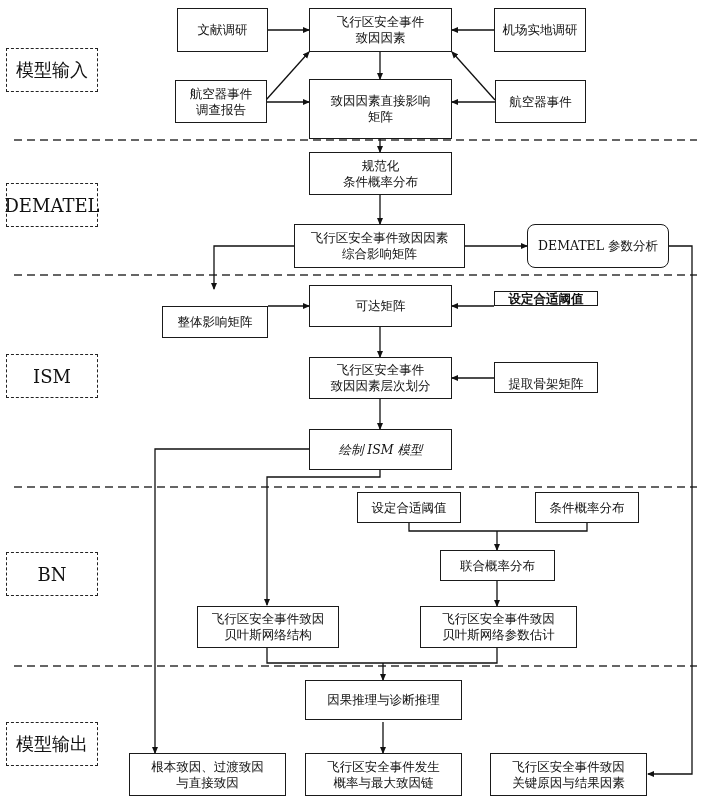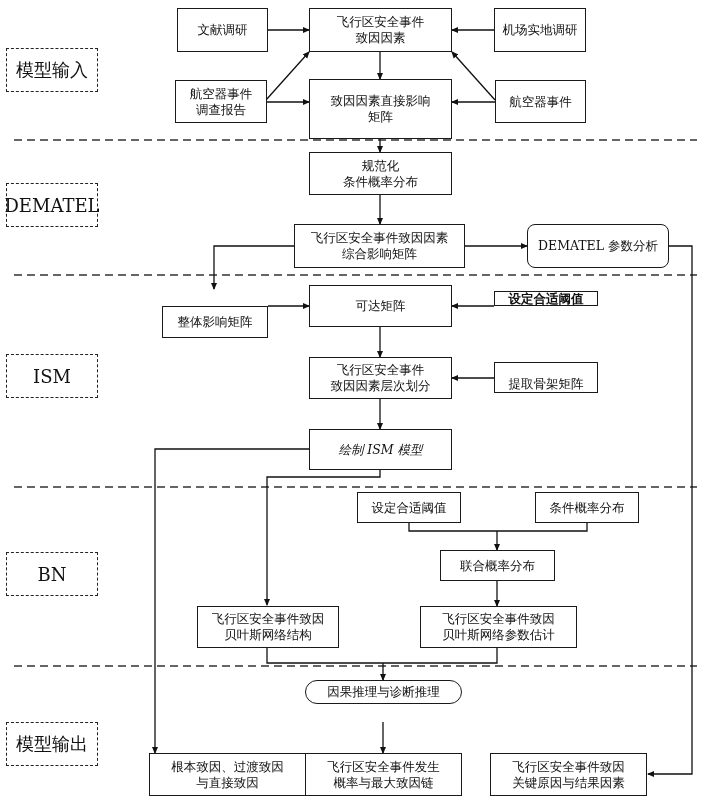--- a/index.html
+++ b/index.html
@@ -137,24 +137,24 @@
 </div>
 <div class="box" style="left:197px;top:606px;width:142px;height:42px;">
   <span class="line">飞行区安全事件致因</span>
   <span class="line">贝叶斯网络结构</span>
 </div>
 <div class="box" style="left:420px;top:606px;width:157px;height:42px;">
   <span class="line">飞行区安全事件致因</span>
   <span class="line">贝叶斯网络参数估计</span>
 </div>
 
-<div class="box" style="left:305px;top:680px;width:157px;height:24px;border-radius:17px;">
+<div class="box" style="left:305px;top:680px;width:157px;height:40px;">
   <span class="line">因果推理与诊断推理</span>
 </div>
-<div class="box" style="left:129px;top:753px;width:157px;height:43px;margin-left:20px;">
+<div class="box" style="left:129px;top:753px;width:157px;height:43px;">
   <span class="line">根本致因、过渡致因</span>
   <span class="line">与直接致因</span>
 </div>
 <div class="box" style="left:305px;top:753px;width:157px;height:43px;">
   <span class="line">飞行区安全事件发生</span>
   <span class="line">概率与最大致因链</span>
 </div>
 <div class="box" style="left:490px;top:753px;width:157px;height:43px;">
   <span class="line">飞行区安全事件致因</span>
   <span class="line">关键原因与结果因素</span>

